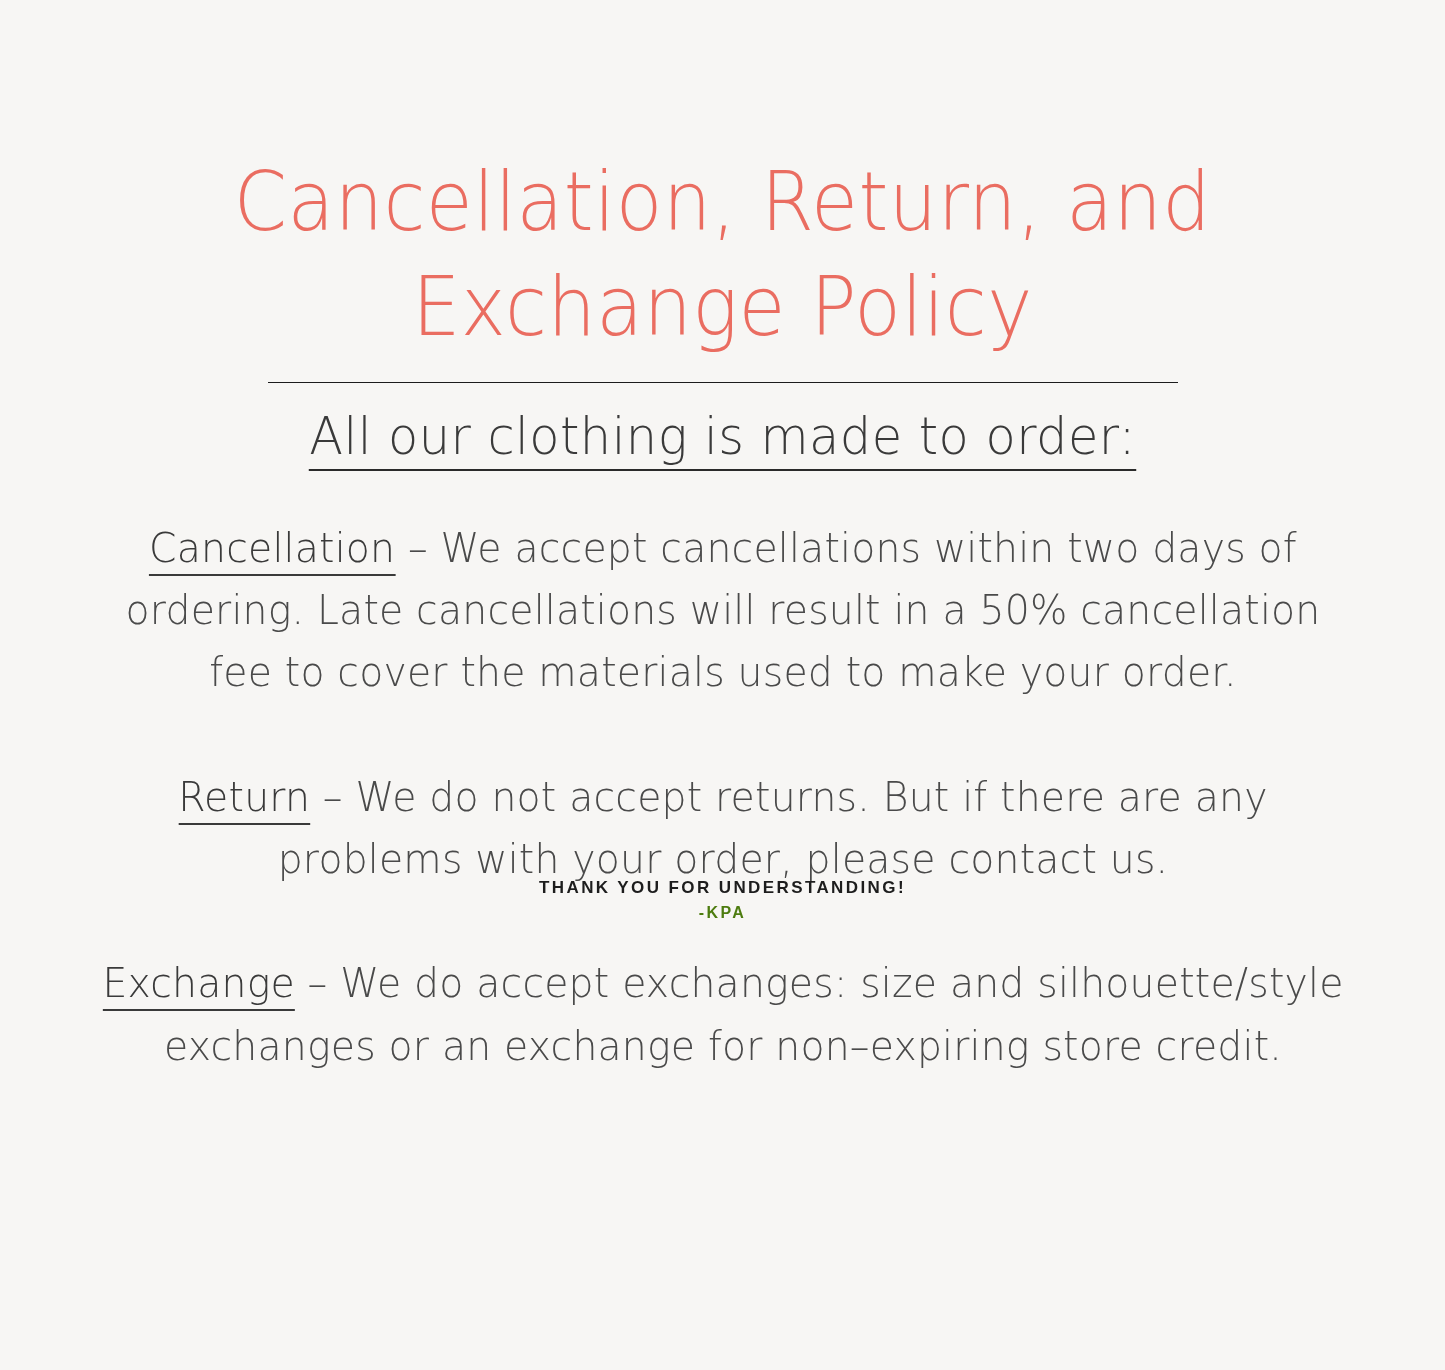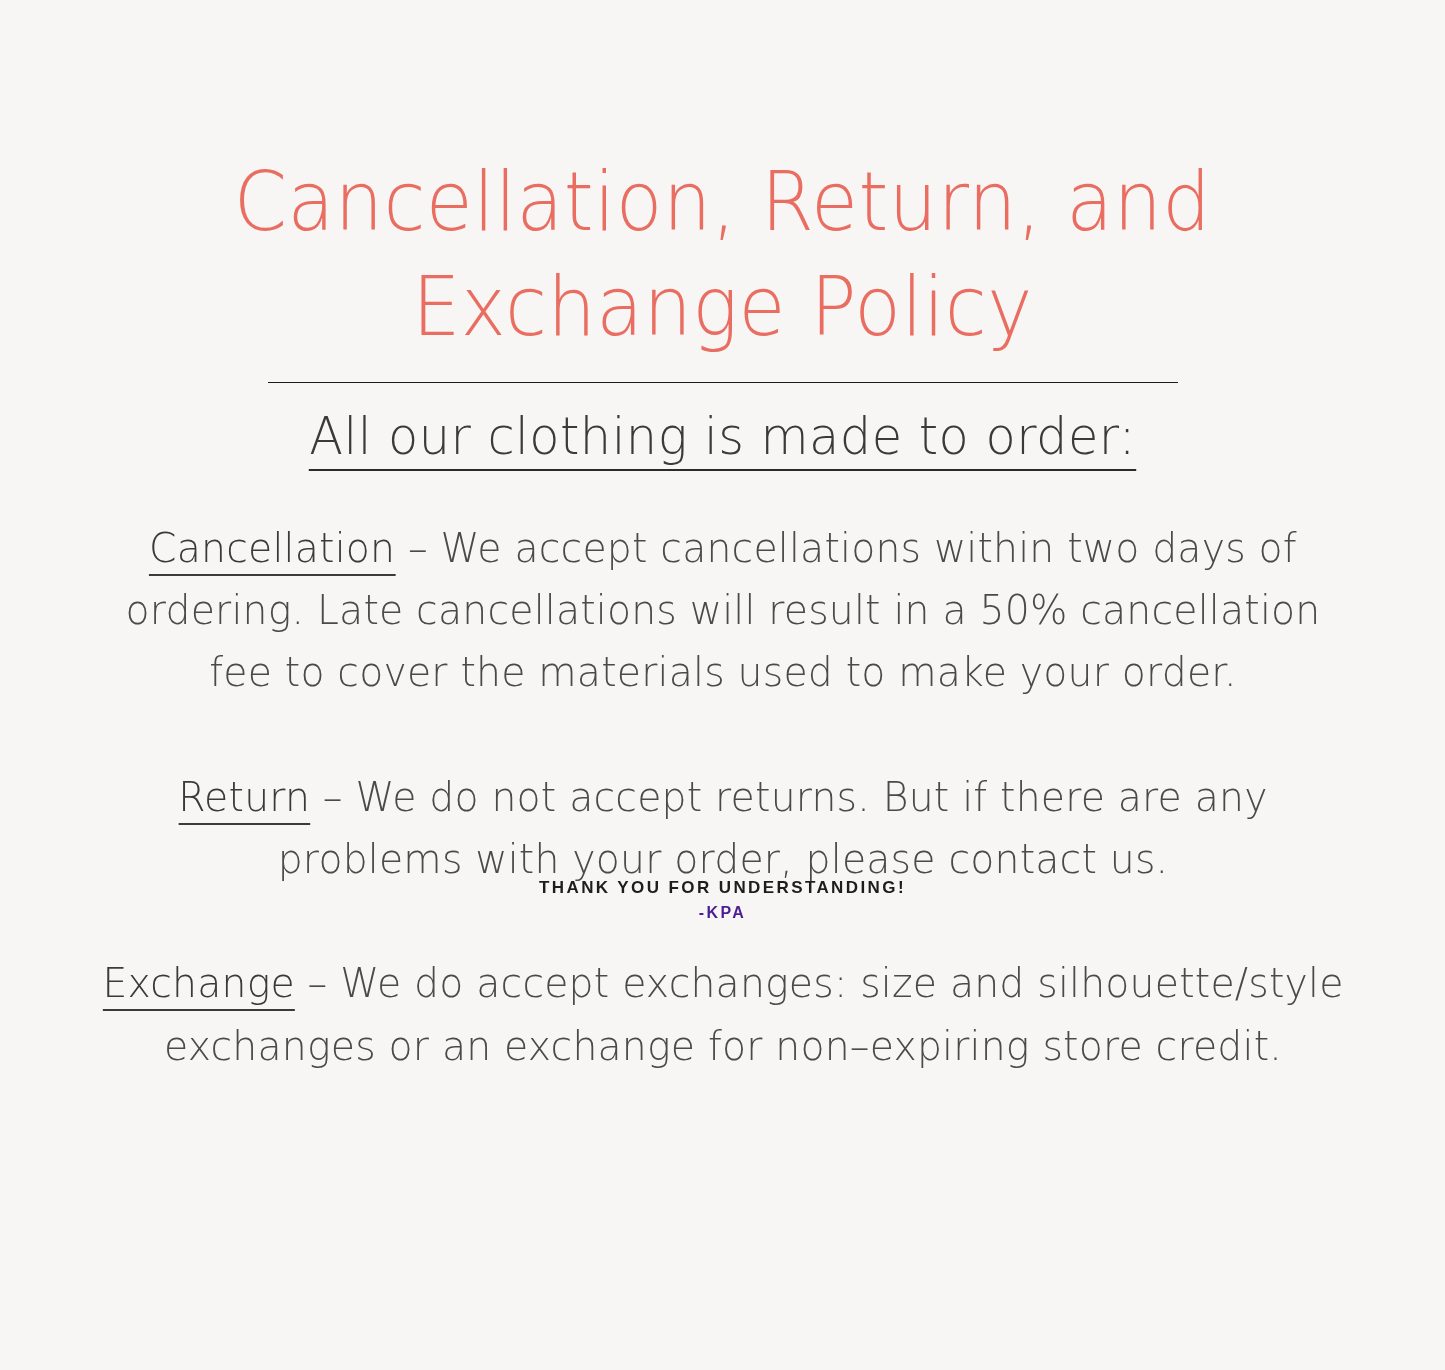--- a/index.html
+++ b/index.html
@@ -106,21 +106,21 @@
     font-weight: 700;
     letter-spacing: 2.4px;
     color: #1d1d1d;
   }
   .footer-line2 {
     margin: 6px 0 0 0;
     font-family: "Liberation Sans", sans-serif;
     font-size: 16px;
     font-weight: 700;
     letter-spacing: 2.4px;
-    color: #4c1d95;
+    color: #4d7c0f;
   }
 </style>
 </head>
 <body>
 
 <div class="page">
 
   <h1 class="title">Cancellation, Return, and Exchange Policy</h1>
 
   <div class="divider-wrap">

